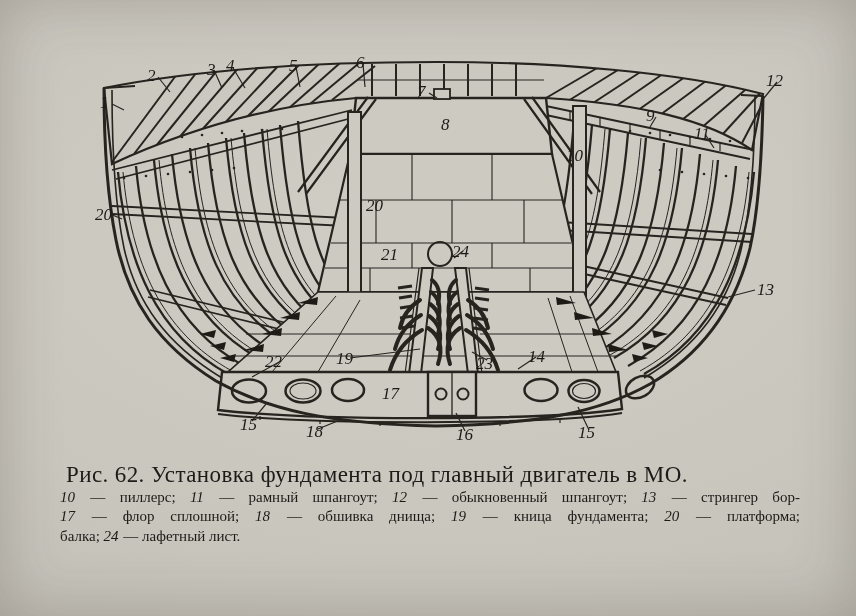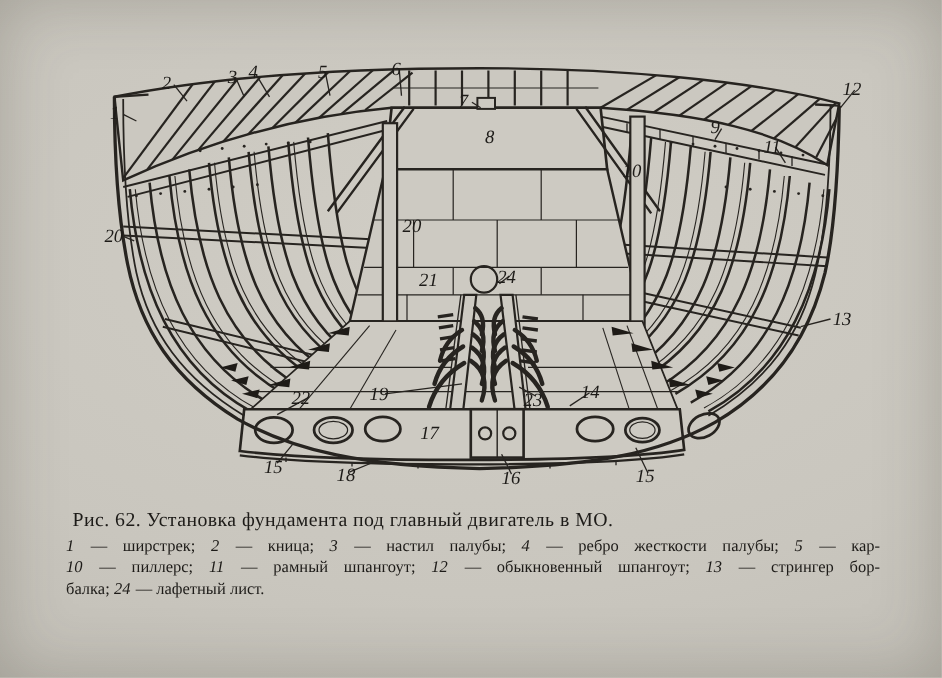--- a/index.html
+++ b/index.html
@@ -9,21 +9,21 @@
       radial-gradient(ellipse 120% 90% at 50% 38%, #d0cdc5 0%, #c9c6be 55%, #beBBb3 100%),
       #c9c6be;
     font-family:"Liberation Serif","DejaVu Serif",serif;
     color:#211f1c;
     position:relative;
   }
   .page{position:absolute;inset:0;box-shadow:inset 0 0 60px rgba(60,55,45,.25);}
   .fig{position:absolute;left:0;top:0;}
   .caption{
     position:absolute;left:66px;top:462px;width:720px;
-    font-size:18px;letter-spacing:.4px;color:#1d1b18;
+    font-size:23px;letter-spacing:.4px;color:#1d1b18;
   }
   .legend{
     position:absolute;left:60px;top:488px;width:740px;
     font-size:15px;line-height:19.4px;color:#1d1b18;
   }
   .legend-line{text-align:justify;text-align-last:justify;white-space:nowrap;}
   .legend-line:last-child{text-align-last:left;}
   .legend-line i{font-style:italic;padding-right:1px;}
   svg text.plabel{
     font-family:"Liberation Serif","DejaVu Serif",serif;
@@ -342,18 +342,18 @@
         <text x="366" y="211" class="plabel">20</text>
         <text x="381" y="260" class="plabel">21</text>
         <text x="265" y="367" class="plabel">22</text>
         <text x="476" y="369" class="plabel">23</text>
         <text x="452" y="257" class="plabel">24</text>
       </g>
 </svg>
 
 <div class="caption">Рис. 62. Установка фундамента под главный двигатель в МО.</div>
 <div class="legend" id="legend">
-      <div class="legend-line"><i>1</i> — ширстрек; <i>2</i> — кница; <i>3</i> — настил палубы; <i>4</i> — ребро жесткости палубы; <i>5</i> — кар-</div>
       <div class="legend-line"><i>10</i> — пиллерс; <i>11</i> — рамный шпангоут; <i>12</i> — обыкновенный шпангоут; <i>13</i> — стрингер бор-</div>
+      <div class="legend-line"><i>17</i> — флор сплошной; <i>18</i> — обшивка днища; <i>19</i> — кница фундамента; <i>20</i> — платформа;</div>
       <div class="legend-line">балка; <i>24</i> — лафетный лист.</div>
     </div>
 
 </div>
 
 </body></html>

